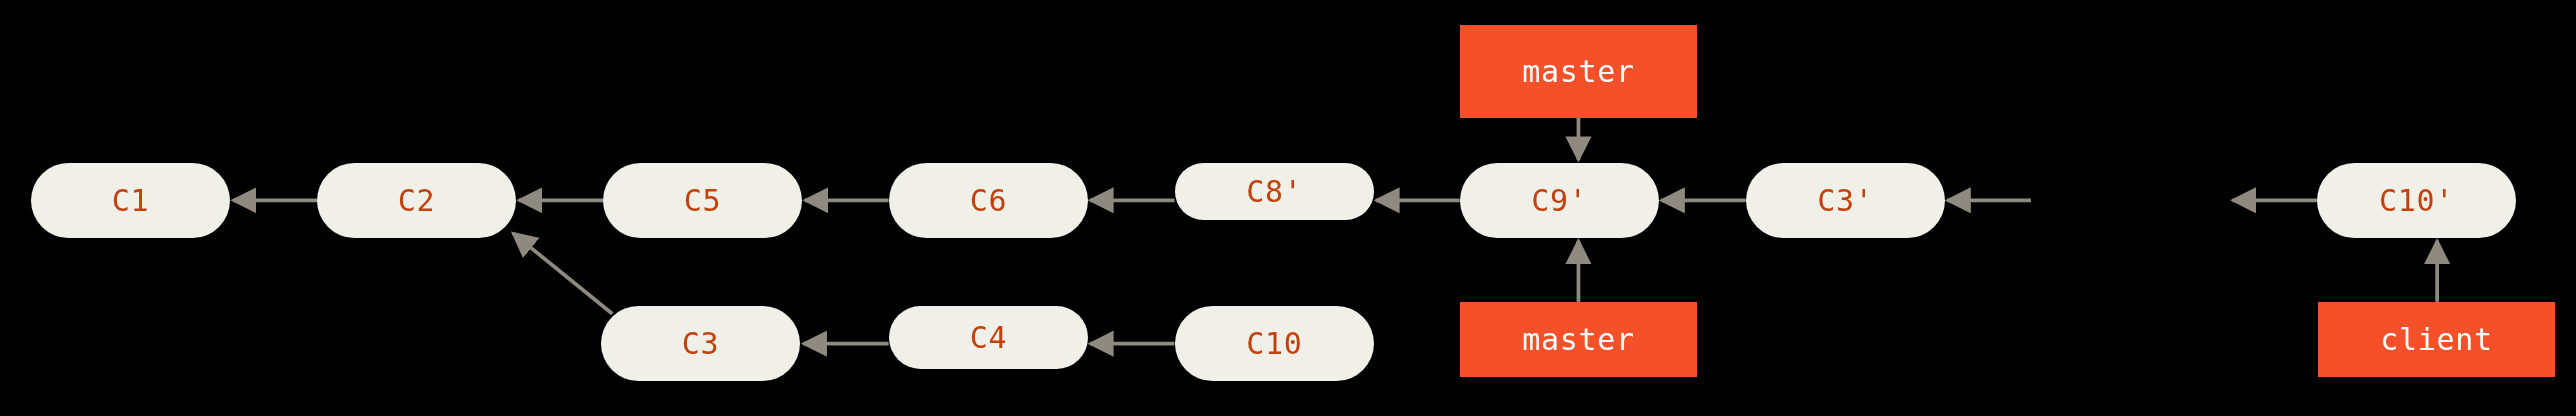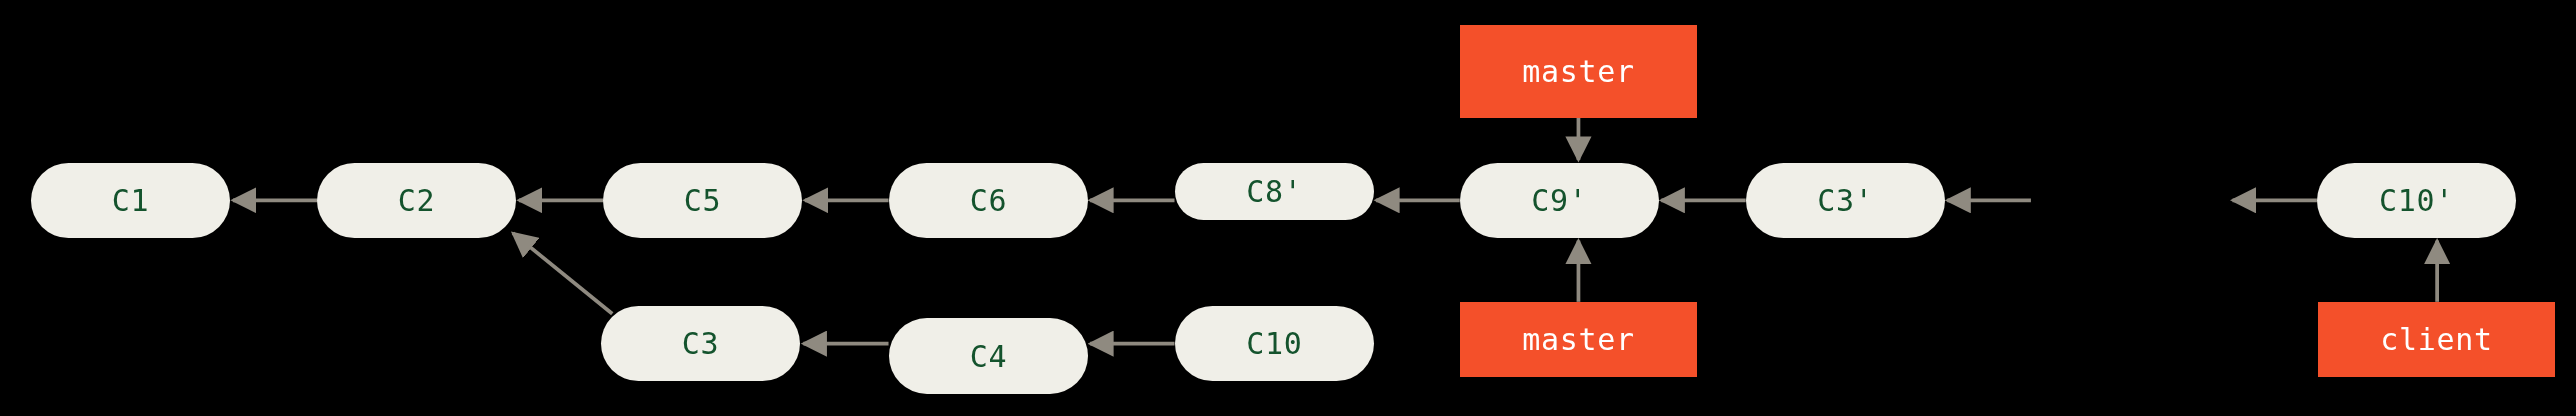--- a/index.html
+++ b/index.html
@@ -27,21 +27,21 @@
     pointer-events: none;
   }
   .commit-node {
     position: absolute;
     box-sizing: border-box;
     background: #f0efe8;
     border-radius: 39px;
     display: flex;
     align-items: center;
     justify-content: center;
-    color: #14532d;
+    color: #c2410c;
     font-family: "DejaVu Sans Mono", monospace;
     font-size: 30px;
     letter-spacing: 0.7px;
     z-index: 2;
   }
   .branch-label {
     position: absolute;
     box-sizing: border-box;
     background: #f4502a;
     display: flex;
@@ -81,19 +81,19 @@
     </svg>
 <div class="commit-node" style="left: 31px; top: 163px; width: 199px; height: 75px;">C1</div>
     <div class="commit-node" style="left: 317px; top: 163px; width: 199px; height: 75px;">C2</div>
     <div class="commit-node" style="left: 603px; top: 163px; width: 199px; height: 75px;">C5</div>
     <div class="commit-node" style="left: 889px; top: 163px; width: 199px; height: 75px;">C6</div>
     <div class="commit-node" style="left: 1175px; top: 163px; width: 199px; height: 57px;">C8'</div>
     <div class="commit-node" style="left: 1460px; top: 163px; width: 199px; height: 75px;">C9'</div>
     <div class="commit-node" style="left: 1746px; top: 163px; width: 199px; height: 75px;">C3'</div>
     <div class="commit-node" style="left: 2317px; top: 163px; width: 199px; height: 75px;">C10'</div>
     <div class="commit-node" style="left: 601px; top: 306px; width: 199px; height: 75px;">C3</div>
-    <div class="commit-node" style="left: 889px; top: 318px; width: 199px; height: 76px;">C4</div>
+    <div class="commit-node" style="left: 889px; top: 306px; width: 199px; height: 63px;">C4</div>
     <div class="commit-node" style="left: 1175px; top: 306px; width: 199px; height: 75px;">C10</div>
     <div class="branch-label" style="left: 1460px; top: 25px; width: 237px; height: 93px;">master</div>
     <div class="branch-label" style="left: 1460px; top: 302px; width: 237px; height: 75px;">master</div>
     <div class="branch-label" style="left: 2318px; top: 302px; width: 237px; height: 75px;">client</div>
   </div>
 
 
 </body></html>

